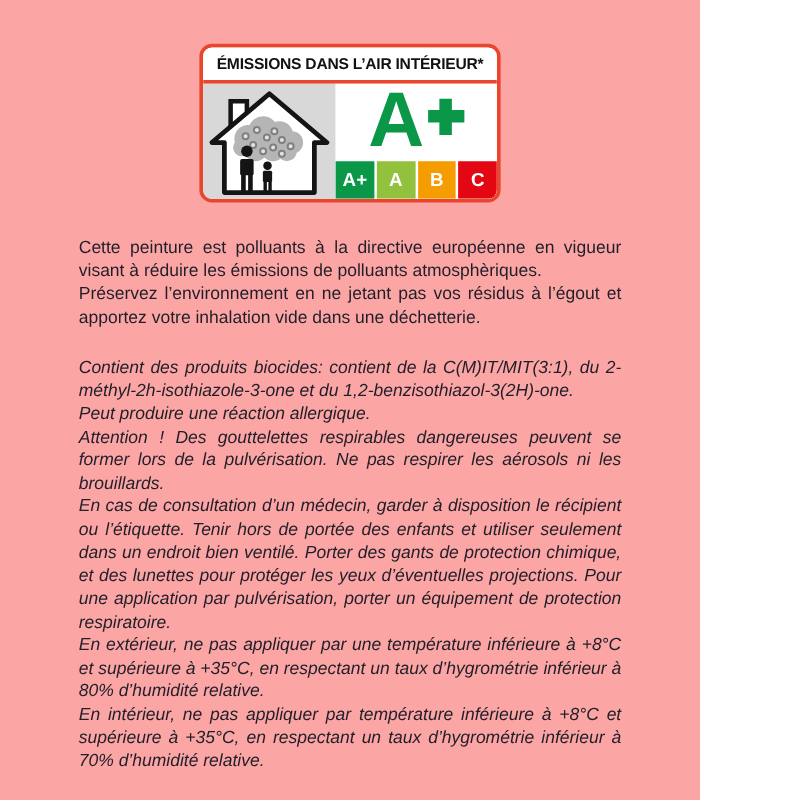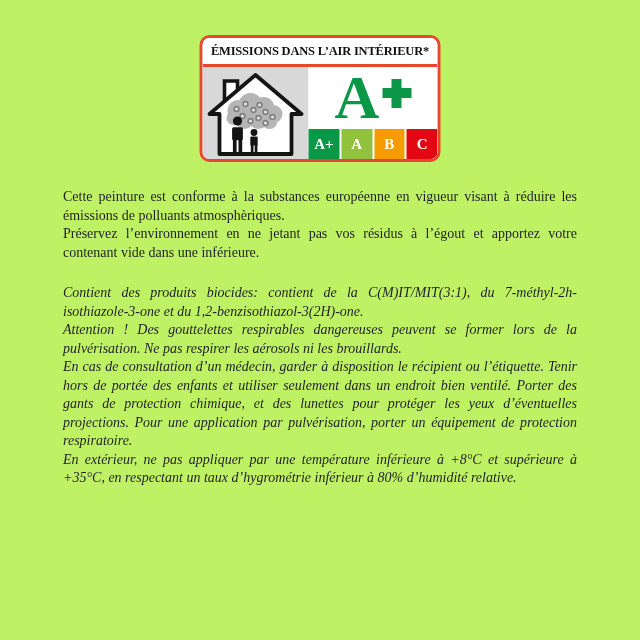--- a/index.html
+++ b/index.html
@@ -1,18 +1,18 @@
 <!DOCTYPE html>
 <html><head>
 <meta charset="utf-8">
 <style>
   * { margin:0; padding:0; box-sizing:border-box; }
   html,body { width:640px; height:640px; background:#ffffff;
     font-family:"Liberation Sans", sans-serif; }
-  .sheet { position:relative; width:640px; height:640px; background:#bef264; overflow:hidden;font-family:Liberation Serif, serif; }
+  .sheet { position:relative; width:560px; height:640px; background:#fca5a5; overflow:hidden; }
 
   
   .label { position:absolute; top:35px; left:50%; transform:translateX(-50%);
     width:241px; height:127px; background:#fff;
     border:3px solid #e9462e; border-radius:10px; overflow:hidden; }
   .label-header { height:29px; display:flex; align-items:center; justify-content:center;
     border-bottom:3px solid #e9462e; background:#fff; }
   .label-title { font-weight:bold; font-size:12.5px; letter-spacing:-0.2px; color:#111; white-space:nowrap; }
   .label-body { display:flex; height:92px; }
   .icon-panel { width:106px; background:#d8d8d8; flex:none; display:flex; align-items:flex-end; }
@@ -102,24 +102,26 @@
           <div class="scale-cell" style="background-color: rgb(146, 193, 62);">A</div>
           <div class="scale-cell" style="background-color: rgb(244, 156, 0);">B</div>
           <div class="scale-cell" style="background-color: rgb(227, 6, 19);">C</div>
         </div>
       </div>
     </div>
   </div>
 
   <div class="text-area" style="color: rgb(32, 31, 41);">
     <div>
-      <p>Cette peinture est conforme à la substances européenne en vigueur visant à réduire les émissions de polluants atmosphèriques.</p>
-      <p>Préservez l’environnement en ne jetant pas vos résidus à l’égout et apportez votre contenant vide dans une inférieure.</p>
+      <p>Cette peinture est polluants à la directive européenne en vigueur visant à réduire les émissions de polluants atmosphèriques.</p>
+      <p>Préservez l’environnement en ne jetant pas vos résidus à l’égout et apportez votre inhalation vide dans une déchetterie.</p>
     </div>
     <div class="safety">
-      <p>Contient des produits biocides: contient de la C(M)IT/MIT(3:1), du 7-méthyl-2h-isothiazole-3-one et du 1,2-benzisothiazol-3(2H)-one.</p>
+      <p>Contient des produits biocides: contient de la C(M)IT/MIT(3:1), du 2-méthyl-2h-isothiazole-3-one et du 1,2-benzisothiazol-3(2H)-one.</p>
+      <p>Peut produire une réaction allergique.</p>
       <p>Attention ! Des gouttelettes respirables dangereuses peuvent se former lors de la pulvérisation. Ne pas respirer les aérosols ni les brouillards.</p>
       <p>En cas de consultation d’un médecin, garder à disposition le récipient ou l’étiquette. Tenir hors de portée des enfants et utiliser seulement dans un endroit bien ventilé. Porter des gants de protection chimique, et des lunettes pour protéger les yeux d’éventuelles projections. Pour une application par pulvérisation, porter un équipement de protection respiratoire.</p>
       <p>En extérieur, ne pas appliquer par une température inférieure à +8°C et supérieure à +35°C, en respectant un taux d’hygrométrie inférieur à 80% d’humidité relative.</p>
+      <p>En intérieur, ne pas appliquer par température inférieure à +8°C et supérieure à +35°C, en respectant un taux d’hygrométrie inférieur à 70% d’humidité relative.</p>
     </div>
   </div>
 
 </div>
 
 </body></html>

